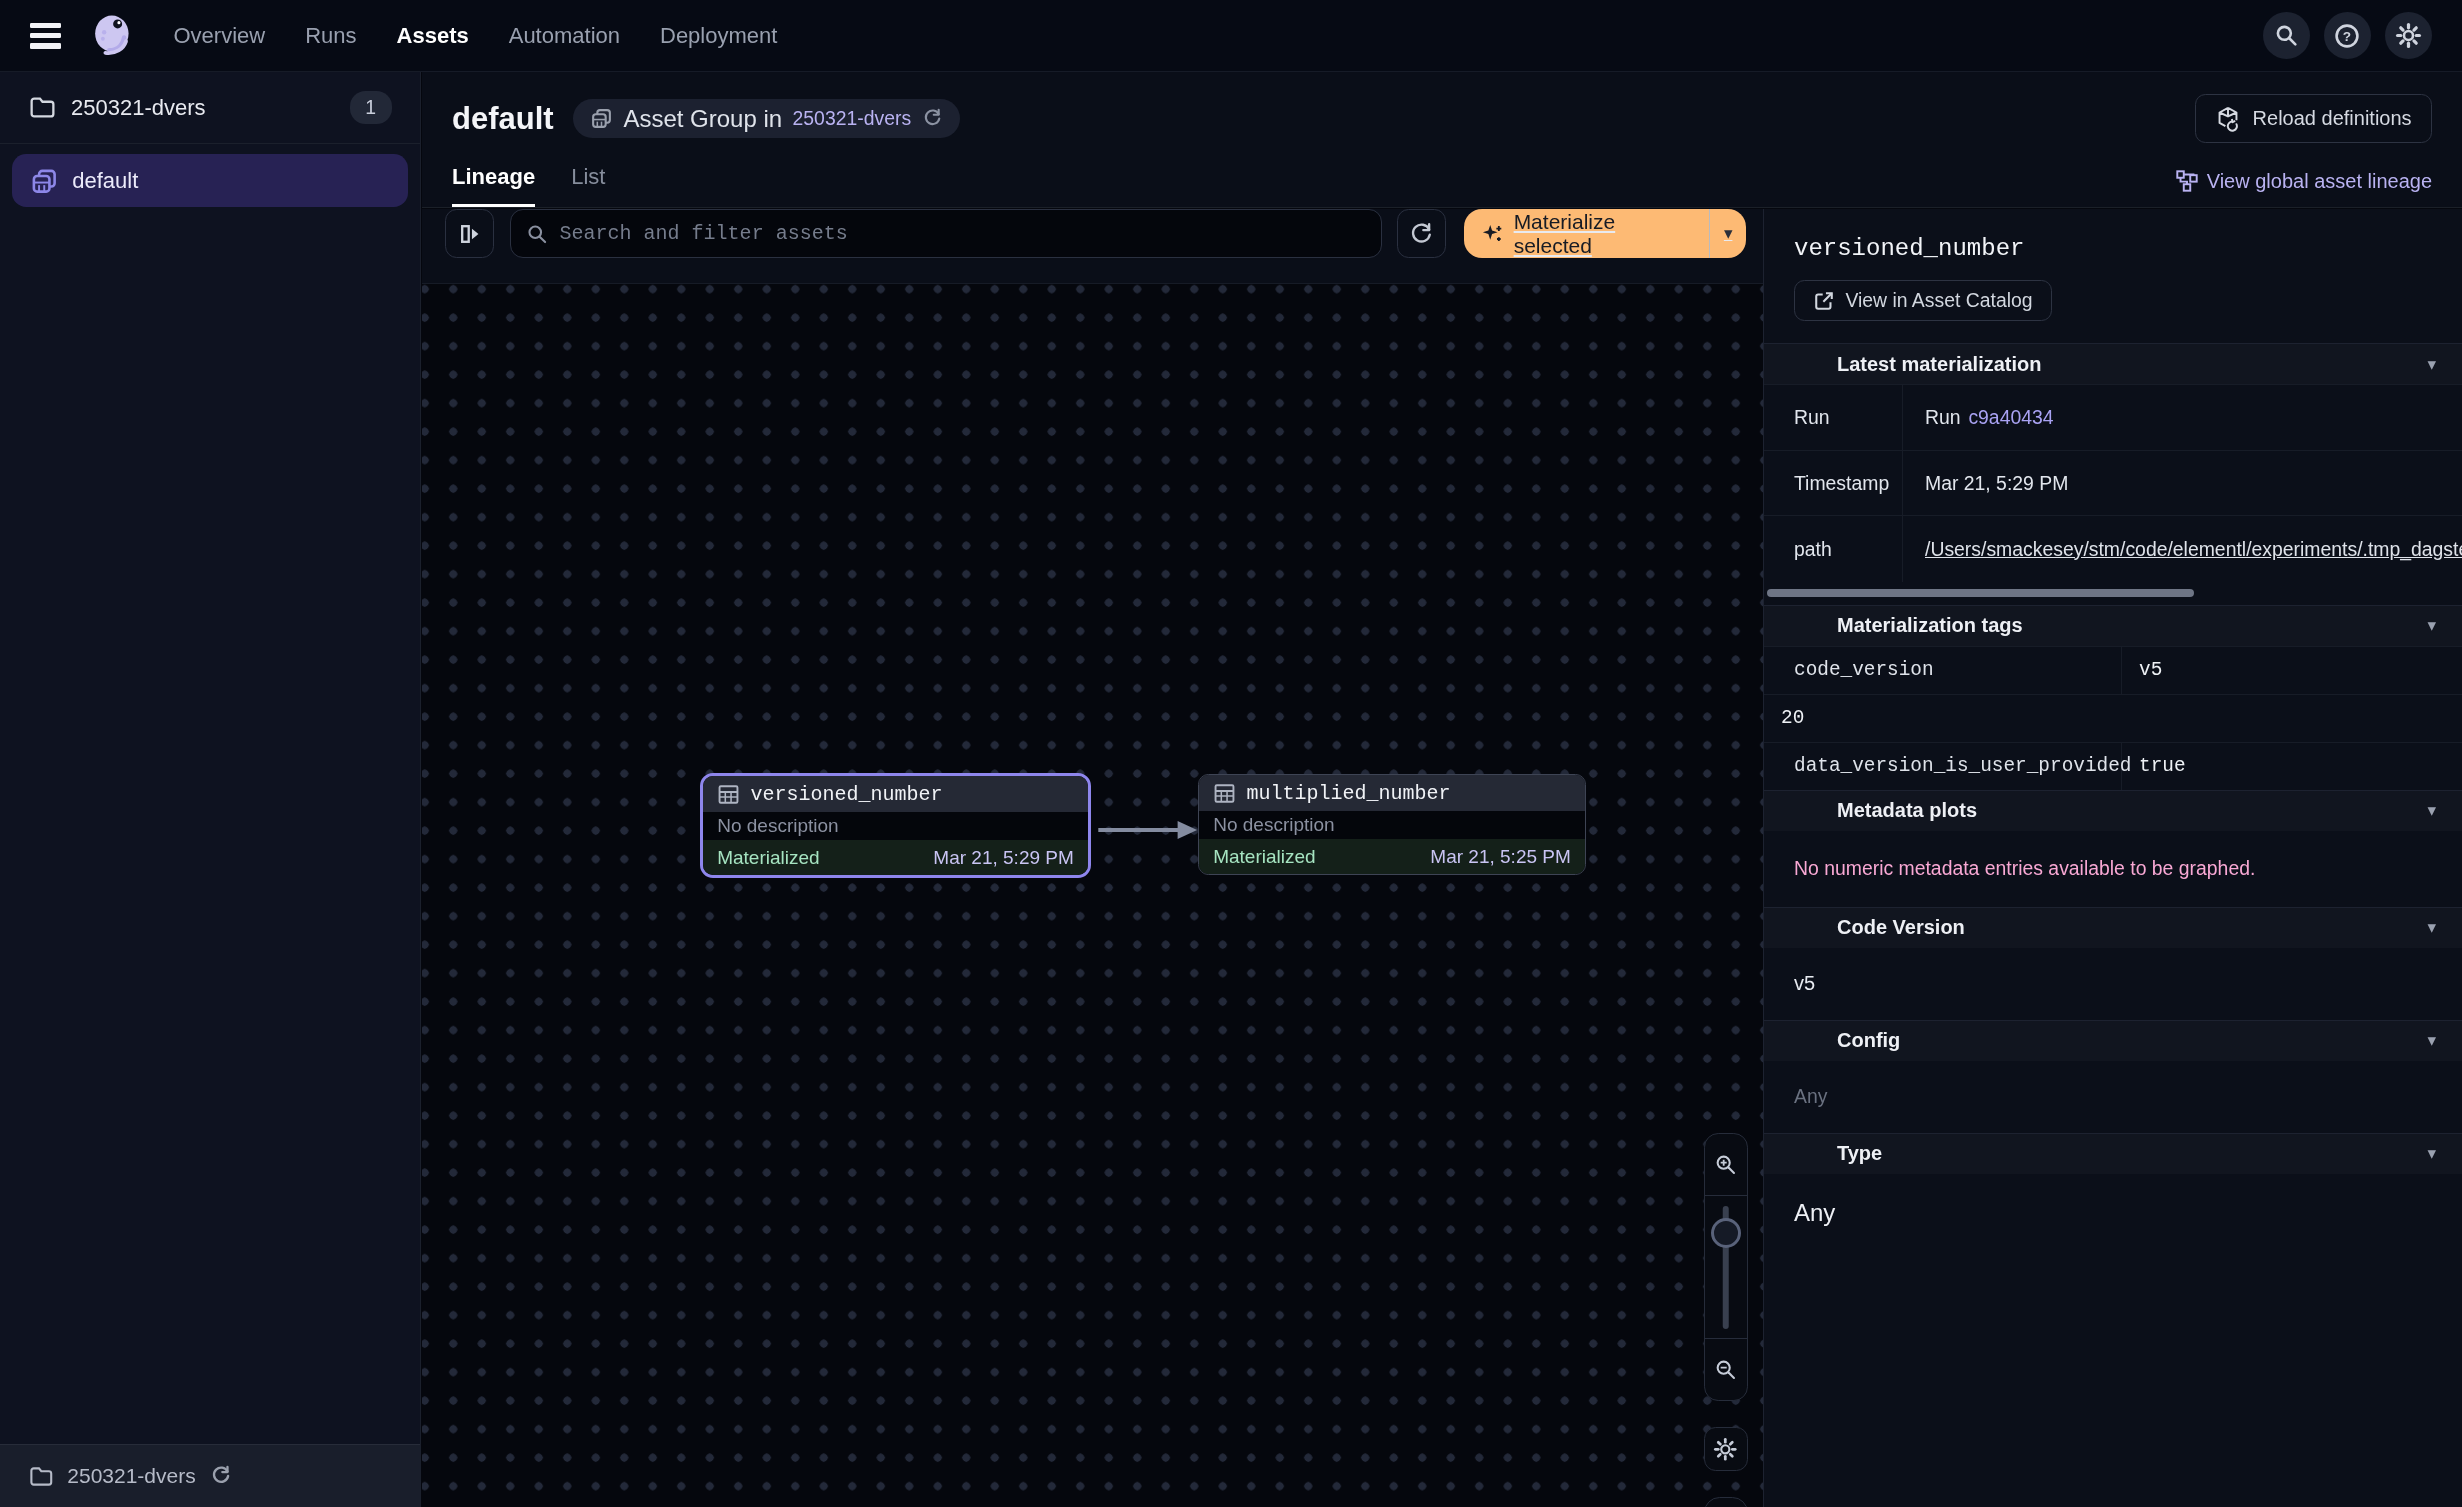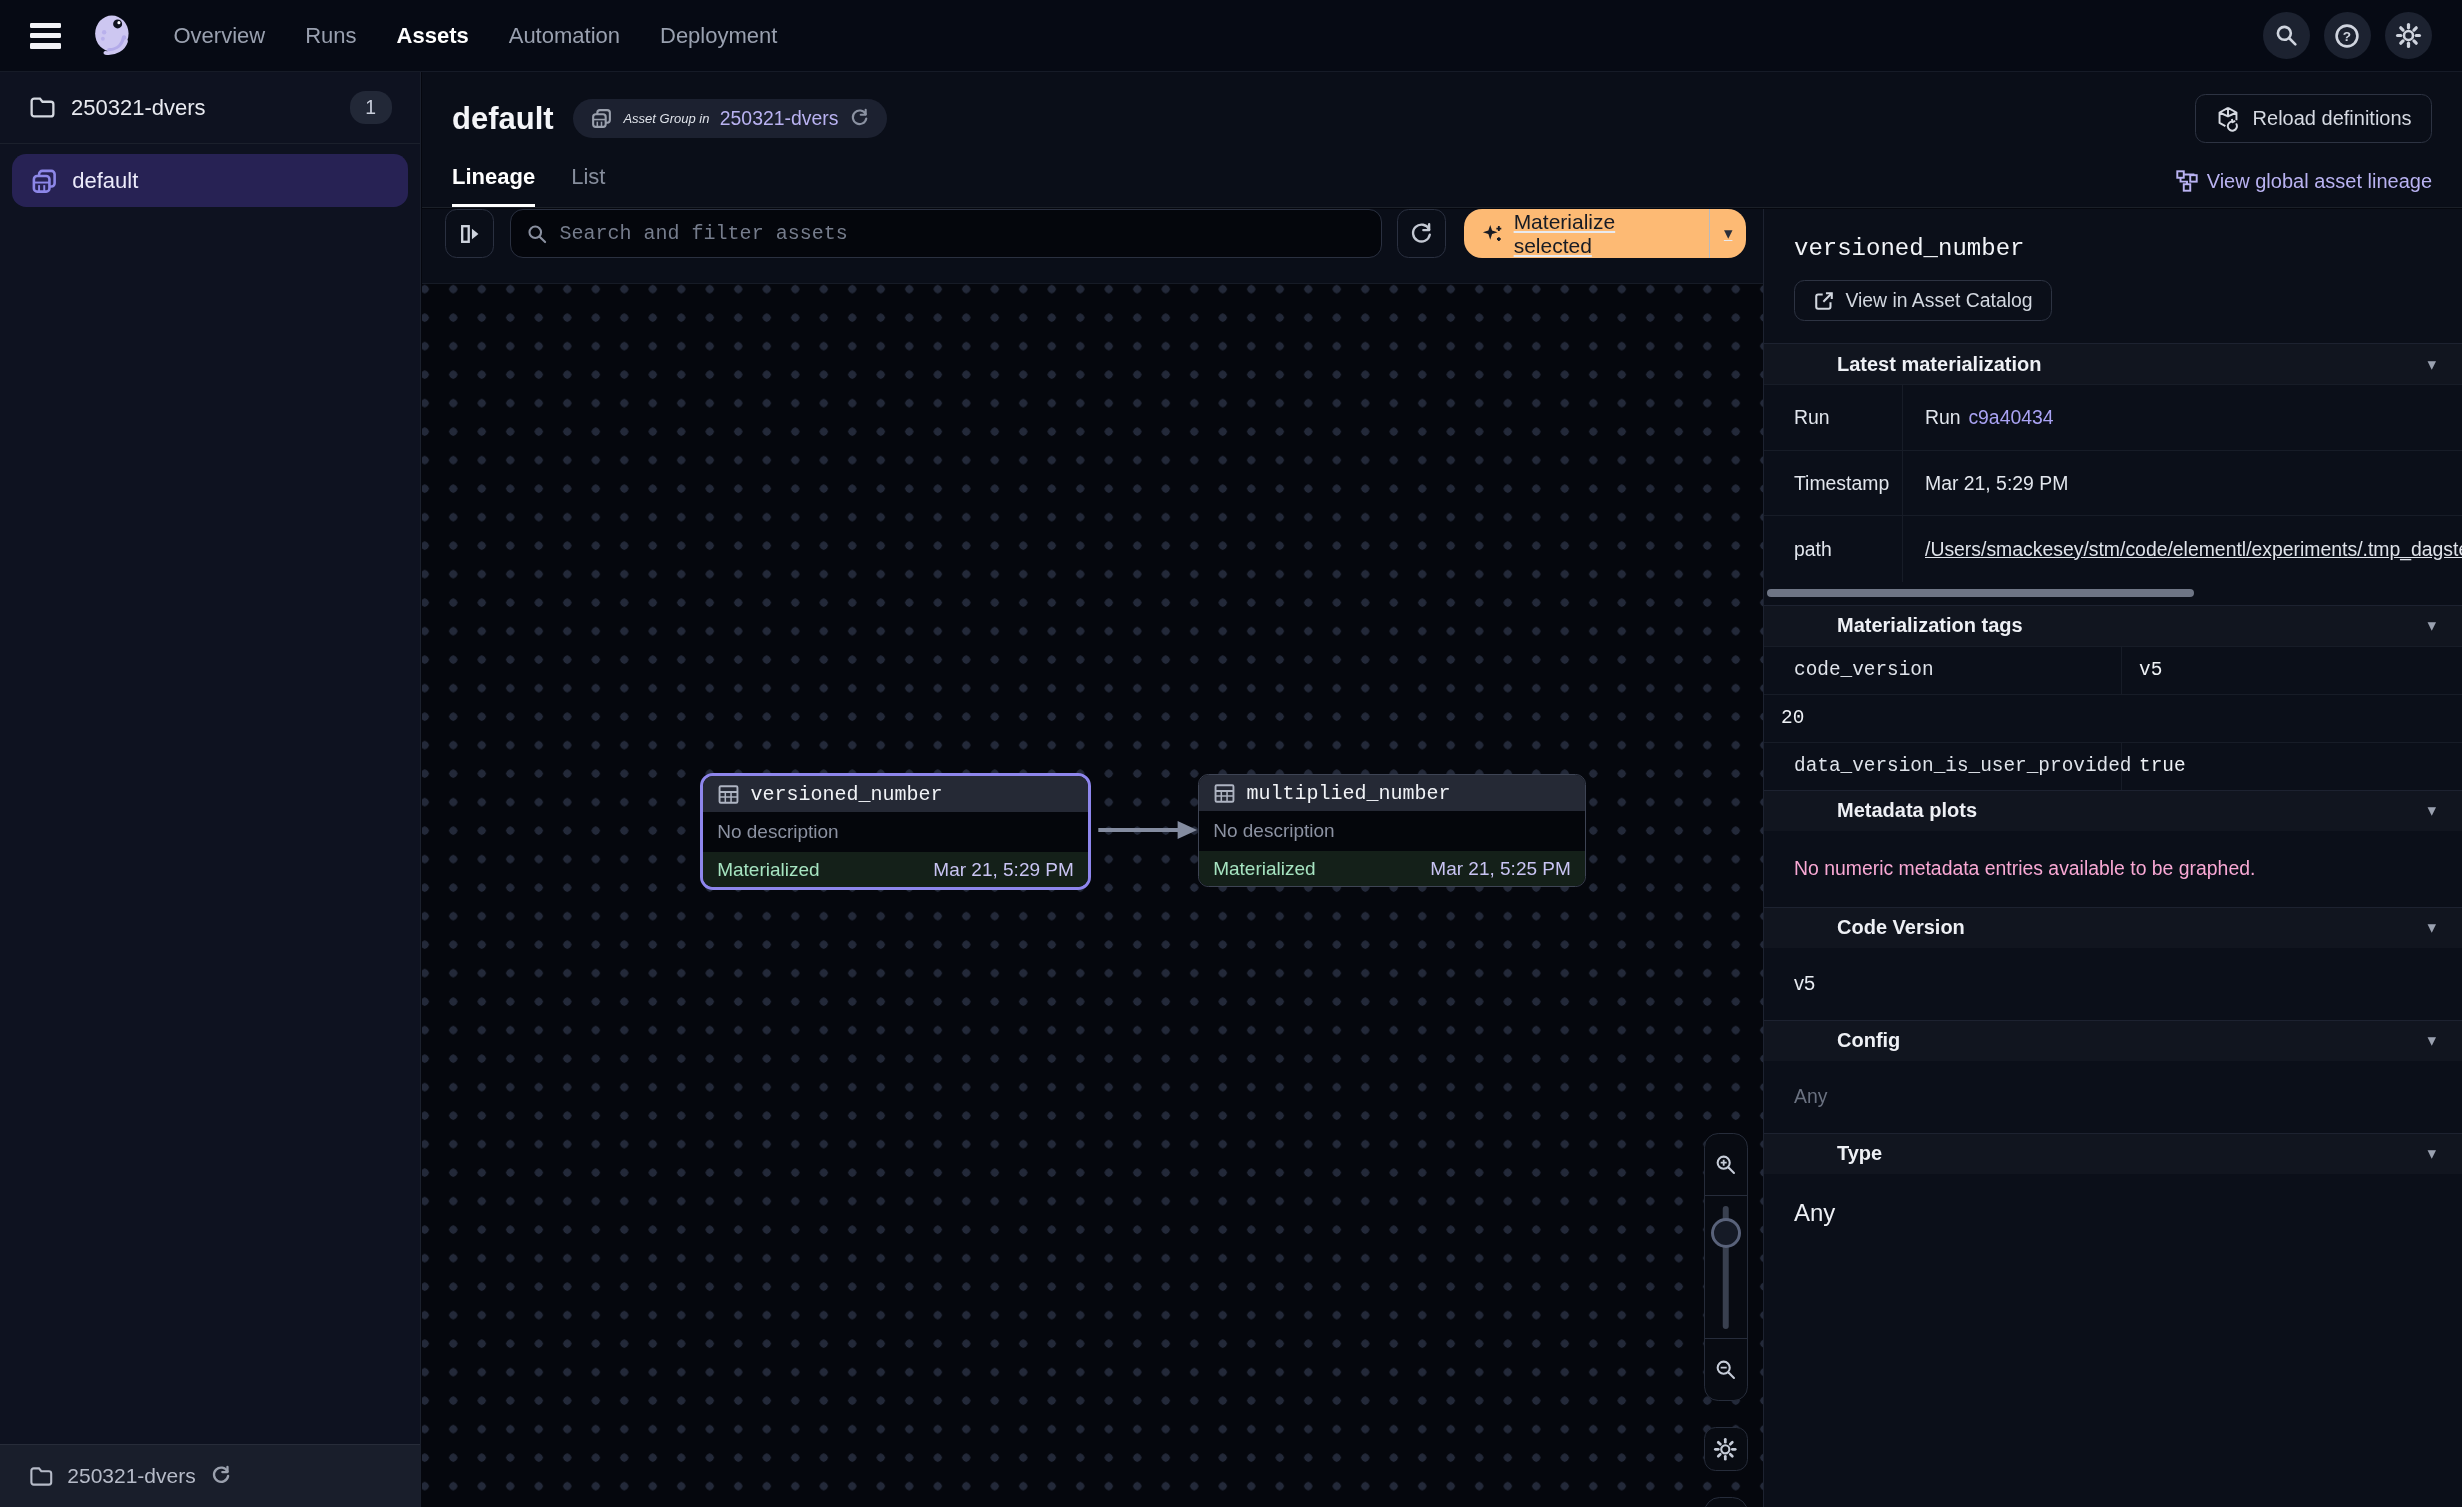--- a/index.html
+++ b/index.html
@@ -29,21 +29,21 @@
   .sb-footer { position:absolute; left:0; bottom:0; width:420px; height:63px; background:#191e2b; border-top:1.3px solid #272c39;
                display:flex; align-items:center; gap:14.2px; padding:0 28.5px; cursor:pointer; }
   .sb-footer-name { font-size:21px; color:#b6bbc8; }
 
   
   .main { position:absolute; left:422px; top:72px; width:2040px; height:1435px; }
   .main-header { position:absolute; left:0; top:0; width:2040px; height:136px; background:#0a0e18; border-bottom:1.3px solid #1b2028; }
   .title-row { display:flex; align-items:center; padding:22px 30px 0 30px; }
   .page-title { font-size:31px; font-weight:bold; color:#f4f5f8; }
   .group-badge { margin-left:19.4px; height:39px; border-radius:19.4px; background:#1c2130; display:flex; align-items:center; gap:10.4px; padding:0 17px; }
-  .group-badge .pref { font-size:13px; color:#dfe3ea;font-style:italic; }
+  .group-badge .pref { font-size:24px; color:#dfe3ea; }
   .group-badge a { font-size:19.4px; color:#b9b2f1; text-decoration:none; cursor:pointer; }
   .reload-btn { margin-left:auto; height:49px; border-radius:10.4px; border:1.3px solid #2d3342; display:flex; align-items:center; gap:11.6px; padding:0 19.4px; font-size:20px; color:#d6dae2; cursor:pointer; background:transparent; }
   .tabs-row { position:absolute; left:0; bottom:0; width:100%; display:flex; align-items:flex-end; padding:0 30px; }
   .tab { font-size:22px; color:#868d9c; padding-bottom:14.2px; margin-right:36px; cursor:pointer; border-bottom:3.9px solid transparent; }
   .tab.active { color:#ffffff; font-weight:bold; border-bottom-color:#ffffff; }
   .global-link { margin-left:auto; display:flex; align-items:center; gap:9px; font-size:20px; color:#b9b2f1; padding-bottom:14.2px; cursor:pointer; }
 
   
   .graph-col { position:absolute; left:0; top:137px; width:1341px; height:1298px; }
   .toolbar { height:75px; background:#0a0e18; border-bottom:1.3px solid #161b26; display:flex; align-items:flex-start; gap:15.5px; padding:0 17px 0 23px; }
@@ -57,21 +57,21 @@
 
   .canvas { position:relative; width:1341px; height:1223px; background-color:#05070d;
             background-image:radial-gradient(circle, #232939 3.9px, transparent 4.2px);
             background-size:28.5px 28.5px; background-position:17px 19.4px; overflow:hidden; }
 
   .node { position:absolute; width:391px; border-radius:13px; overflow:hidden; cursor:pointer; background:#04060b; }
   .node.selected { border:3.2px solid #8e86ec; }
   .node.normal { border:1.9px solid #3e4454; border-radius:10.4px; }
   .node-head { height:36px; background:#252935; display:flex; align-items:center; gap:10.4px; padding:0 14.2px; }
   .node-name { font-family:"Liberation Mono", monospace; font-size:20px; color:#f0f2f6; }
-  .node-desc { height:40px; display:flex; align-items:center; padding:0 14.2px; font-size:19px; color:#8b91a1; background:#04060b; }
+  .node-desc { height:28px; display:flex; align-items:center; padding:0 14.2px; font-size:19px; color:#8b91a1; background:#04060b; }
   .node-foot { height:35px; background:#142019; display:flex; align-items:center; padding:0 14.2px; }
   .node-status { font-size:19px; color:#a6e4c1; }
   .node-time { margin-left:auto; font-size:19px; color:#c9c4f3; }
 
   .edge { position:absolute; left:675px; top:529px; }
 
   .zoomctl { position:absolute; right:15.5px; top:849px; width:44px; }
   .zoomstack { border:1.3px solid #262c3a; border-radius:14.2px; background:#080b12; overflow:hidden; }
   .zbtn { height:61px; display:flex; align-items:center; justify-content:center; cursor:pointer; }
   .zslider { height:144px; border-top:1.3px solid #262c3a; border-bottom:1.3px solid #262c3a; position:relative; cursor:pointer; }

